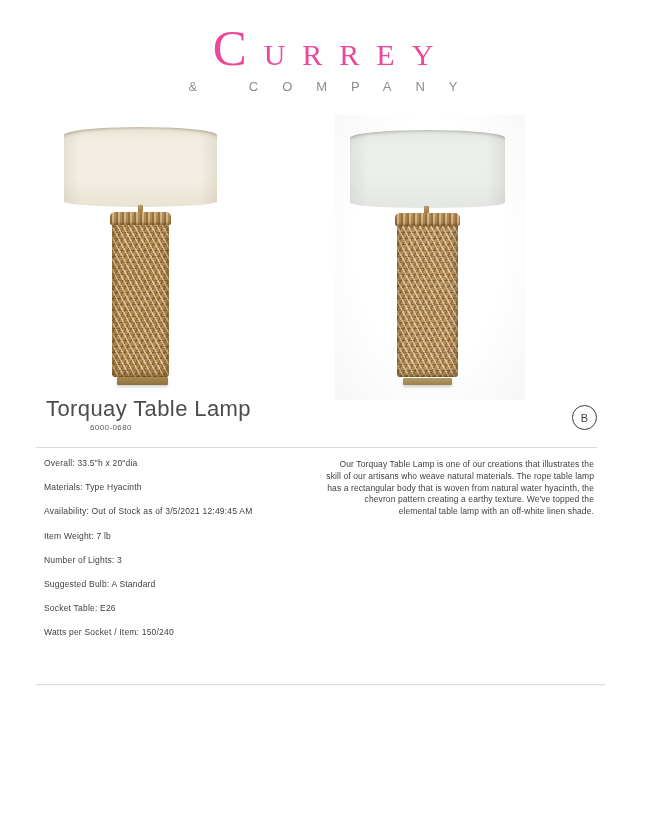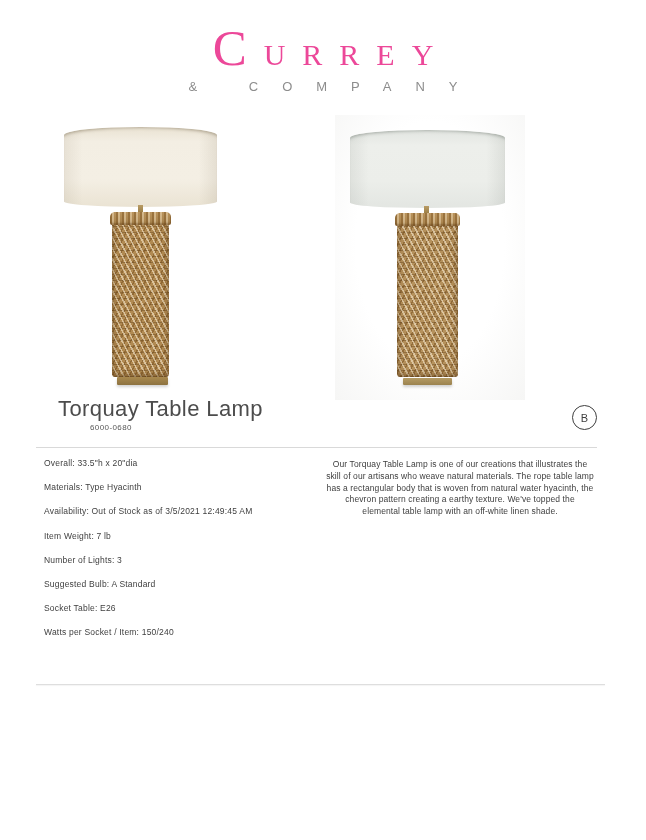--- a/index.html
+++ b/index.html
@@ -77,21 +77,21 @@
   .base { position:absolute; border-radius:1px; box-shadow: 0 2px 3px rgba(0,0,0,0.18); }
   .figure-left  .base { left:67px; top:262px; width:51px; height:8px;
     background:linear-gradient(180deg,#a9894e,#8d7240); }
   .figure-right .base { left:68px; top:263px; width:49px; height:7px;
     background:linear-gradient(180deg,#b59b64,#9b834f); }
 
   
   .title {
     position:absolute; left:46px; top:396px;
     font-size:22px; line-height:26px; font-weight:300;
-    color:#4c4c4c; letter-spacing:0.4px;margin-left:12px;
+    color:#4c4c4c; letter-spacing:0.4px;
   }
   .sku {
     position:absolute; left:47px; top:423px;
     font-size:8px; color:#585858; letter-spacing:0.4px;padding-left:43px;
   }
   .badge {
     position:absolute; left:572px; top:405px;
     width:25px; height:25px; border:1.6px solid #3e3e3e; border-radius:50%;
     display:flex; align-items:center; justify-content:center;
     font-size:11px; font-weight:500; color:#3e3e3e;
@@ -105,21 +105,21 @@
   .specs { position:absolute; left:44px; top:451px; width:280px; }
   .spec-row {
     font-size:8.5px; line-height:24.2px;
     color:#3e3e3e; letter-spacing:0.2px; white-space:nowrap;
   }
 
   
   .description {
     position:absolute; left:326px; top:459px; width:268px;
     font-size:8.5px; line-height:11.8px; color:#3e3e3e; letter-spacing:0.1px;
-    text-align:center;
+    text-align:right;
   }
 </style>
 </head>
 <body>
 
 <div class="page">
 
   <div class="logo">
     <div class="logo-top">CURREY</div>
     <div class="logo-bottom">&amp; COMPANY</div>

